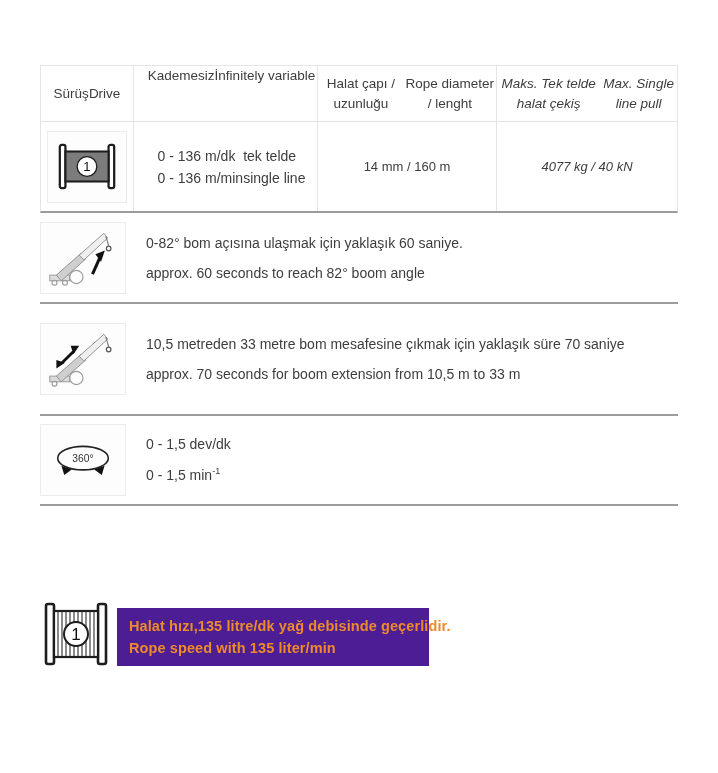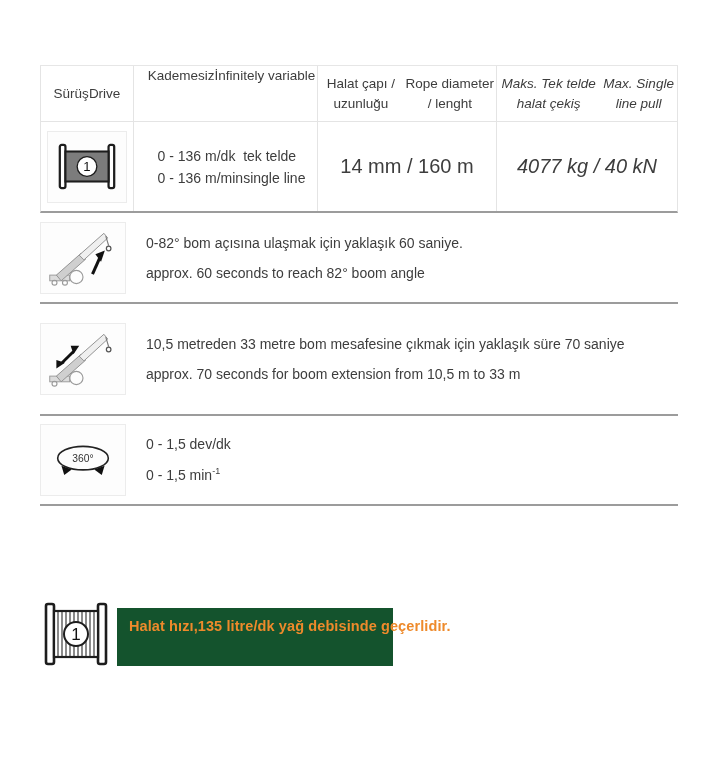--- a/index.html
+++ b/index.html
@@ -16,36 +16,36 @@
   .grid-row .cell:last-child{border-right:none;font-style:italic;}
   .header-row{height:56px;border-bottom:1px solid #e4e4e4;font-size:13.5px;line-height:20px;}
   .header-row .cell{align-items:center;text-align:center;}
   .header-row .cell.left{align-items:flex-start;text-align:left;padding-left:12px;}
   .row-winch{height:91px;border-bottom:2px solid #9c9c9c;font-size:14px;}
   .row-winch .icon-cell{align-items:center;justify-content:center;}
   .icon-box{width:80px;height:72px;border:1px solid #ececec;background:#fdfdfd;
             box-sizing:border-box;display:flex;align-items:center;justify-content:center;flex:none;}
   .speed-wrap{flex-direction:row !important;align-items:center;padding-left:12px;}
   .speed-col{line-height:22px;}
-  .center-val{align-items:center;text-align:center;font-size:20px;}
+  .center-val{align-items:center;text-align:center;font-size:13px;}
 
   
   .band{display:flex;align-items:center;border-bottom:2px solid #9c9c9c;box-sizing:border-box;}
   .band .icon-box{width:86px;}
   .band-2{height:91px;}
   .band-3{height:112px;}
   .band-4{height:90px;}
   .band .texts{margin-left:20px;font-size:14px;line-height:30px;}
   .band-4 .texts{line-height:31px;}
   sup{font-size:9px;vertical-align:super;line-height:0;}
 
   
   .footnote-icon{position:absolute;left:42px;top:601px;}
-  .note-box{position:absolute;left:117px;top:608px;width:276px;height:58px;
-            background:#14532d;box-sizing:border-box;padding:7px 10px 0 12px;}
+  .note-box{position:absolute;left:117px;top:608px;width:312px;height:58px;
+            background:#4c1d95;box-sizing:border-box;padding:7px 10px 0 12px;}
   .note-line{color:#ee8a2b;font-size:14.5px;line-height:22px;font-weight:bold;
              letter-spacing:0.1px;white-space:nowrap;}
 </style>
 </head>
 <body>
 
 <div class="page">
 
   <div class="spec-table">
 
@@ -170,15 +170,16 @@
       <line x1="40" y1="11" x2="40" y2="55" stroke="#2b2b2b" stroke-width="1.1"></line>
       <line x1="44" y1="11" x2="44" y2="55" stroke="#2b2b2b" stroke-width="1.1"></line>
       <line x1="48" y1="11" x2="48" y2="55" stroke="#2b2b2b" stroke-width="1.1"></line>
       <line x1="52" y1="11" x2="52" y2="55" stroke="#2b2b2b" stroke-width="1.1"></line>
       <circle cx="34" cy="33" r="12" fill="#fff" stroke="#1d1d1d" stroke-width="2"></circle>
       <text x="34" y="39" text-anchor="middle" font-size="17" fill="#111">1</text>
     </svg>
   </div>
   <div class="note-box">
     <div class="note-line">Halat hızı,135 litre/dk yağ debisinde geçerlidir.</div>
+    <div class="note-line">Rope speed with 135 liter/min</div>
   </div>
 
 </div>
 
 </body></html>

